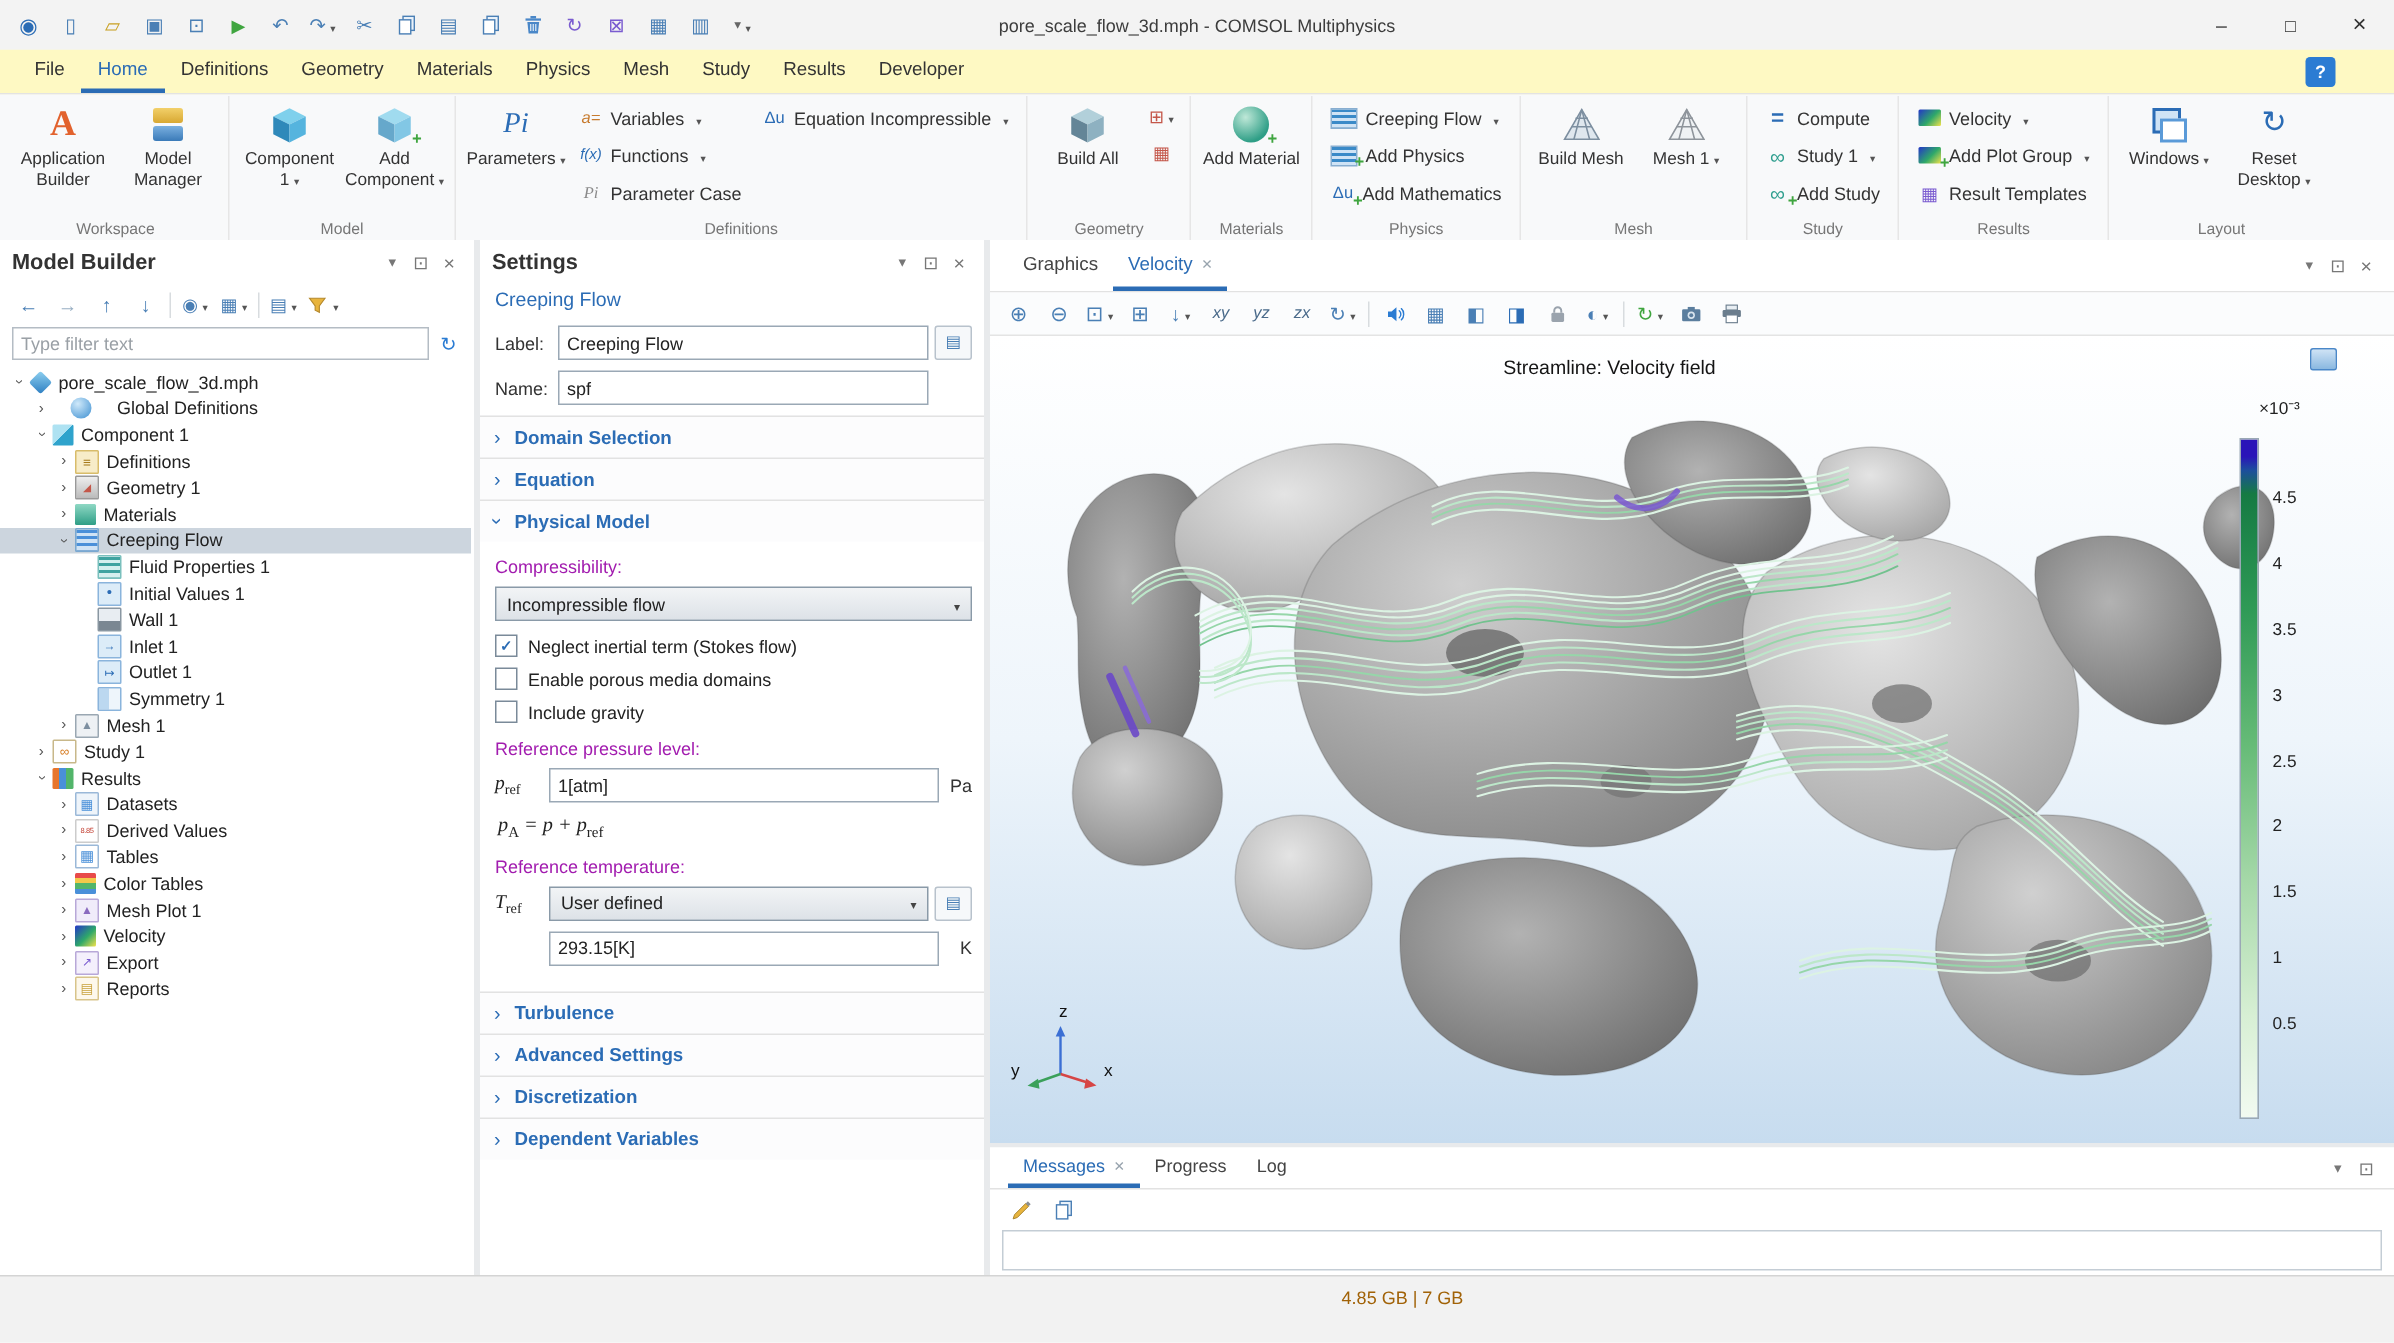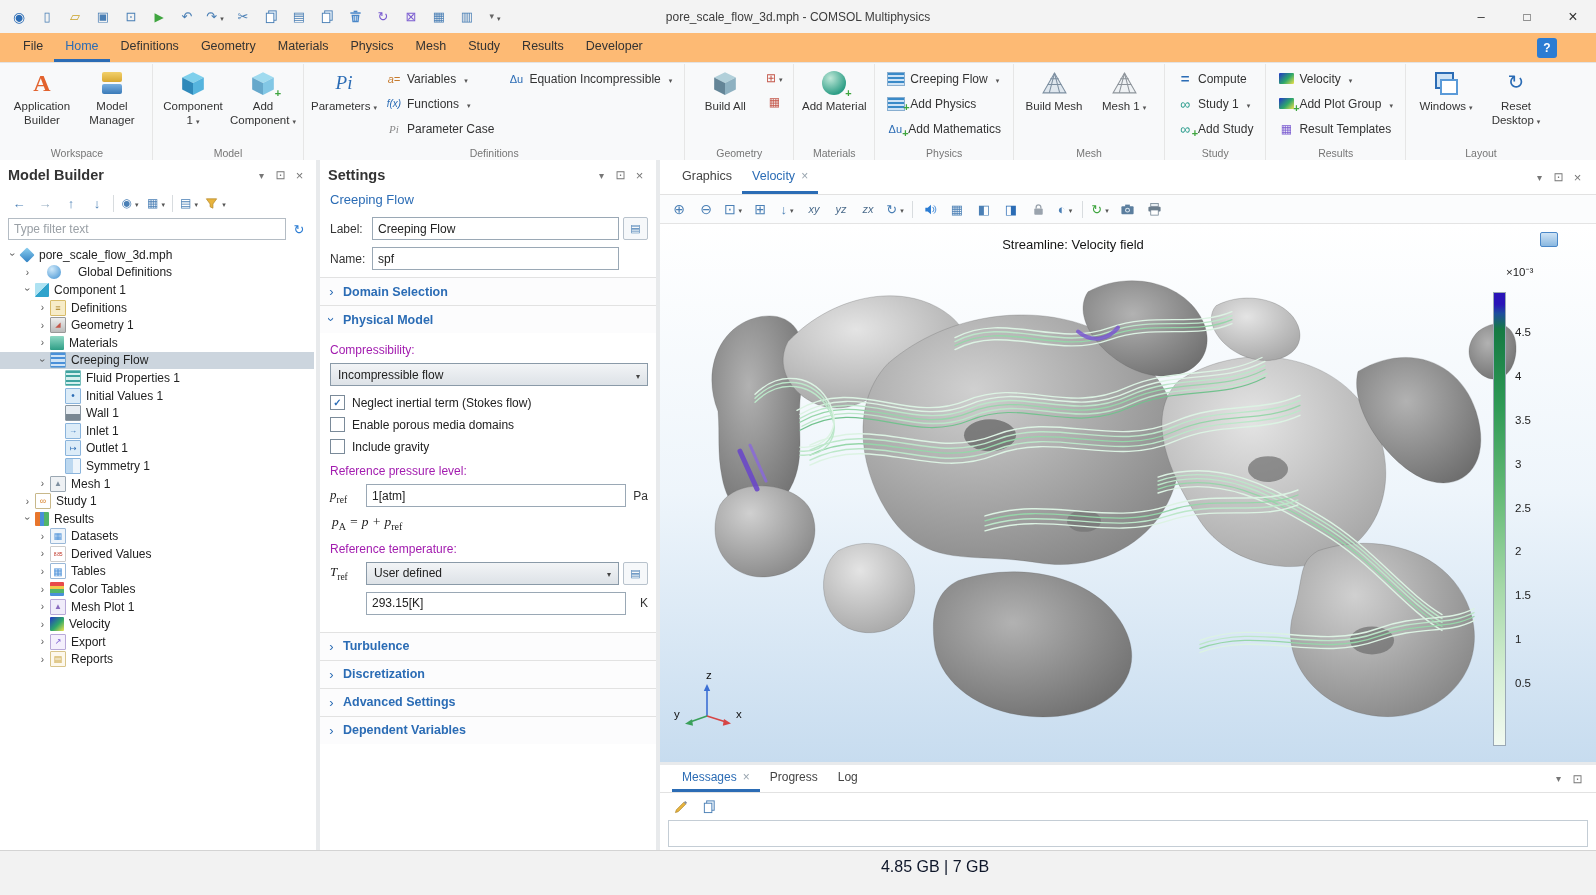--- a/index.html
+++ b/index.html
@@ -16,21 +16,21 @@
   
   .tbtn{min-width:24px;height:22px;display:flex;align-items:center;justify-content:center;border-radius:2px;flex:none;padding:0 1px}
   .tbtn .glyph{font-size:13px;line-height:1}
   .tbtn.mini{min-width:21px;height:21px;border:1px solid #b8c2cc;background:#f6f8fa;margin-left:4px}
   .tsep{width:1px;height:17px;background:#d8dcdf;margin:0 3px;flex:none}
   .caret{margin-left:3px;display:inline-block}
   .caret::before{content:"▾";font-size:7px;color:#555}
   .sico{width:15px;height:15px;display:block}
   .vtxt{font-size:11px;color:#4a6a8a;font-style:italic}
   
-  .menubar{height:29px;display:flex;align-items:stretch;background:#fdba74;padding-left:12px;border-bottom:1px solid #e3e3e3}
+  .menubar{height:29px;display:flex;align-items:stretch;background:#fef9c3;padding-left:12px;border-bottom:1px solid #e3e3e3}
   .menu-items{display:flex;align-items:stretch}
   .menu-item{display:flex;align-items:center;padding:0 11px;font-size:12.5px;color:#333;border-bottom:3px solid transparent}
   .menu-item.active{color:#2b6cb5;border-bottom-color:#2b6cb5}
   .help-btn{align-self:center;margin-left:auto;margin-right:39px;width:20px;height:20px;background:#2b7cd3;color:#fff;border-radius:3px;display:flex;align-items:center;justify-content:center;font-weight:bold;font-size:12px}
   
   .ribbon{height:97px;background:#f8f9fa;border-bottom:1px solid #d6d6d6;display:flex;align-items:stretch;padding:1px 2px 0}
   .rgroup{position:relative;display:flex;flex-direction:column;padding:2px 6px 15px;border-right:1px solid #e6e6e6}
   .rgroup-label{position:absolute;bottom:2px;left:0;right:0;text-align:center;font-size:10.5px;color:#767676}
   .rgc{display:flex;gap:2px;flex:1;align-items:flex-start}
   .rcol{display:flex;flex-direction:column;align-items:flex-start}
@@ -157,21 +157,21 @@
   .tz{left:32px;top:-3px} .ty{left:0px;top:36px} .tx{left:62px;top:36px}
   
   .hsplit{height:3px;background:#e8eaec;flex:none}
   .messages-panel{height:86px;background:#fff;display:flex;flex-direction:column;flex:none}
   .mtabs{height:27px;padding-left:12px}
   .mtabs .gtab{font-size:12px}
   .msg-toolbar{height:26px;display:flex;align-items:center;gap:2px;padding:0 8px;flex:none}
   .msg-box{height:25px;margin:1px 8px 0;border:1px solid #c4cdd5;background:#fff}
   
   .statusbar{position:absolute;left:0;right:0;bottom:0;height:44px;background:#f2f2f2;border-top:1px solid #d4d4d4;display:flex;justify-content:center}
-  .status-text{margin-top:7px;transform:translateX(137px);font-size:16px;color:#0f172a}
+  .status-text{margin-top:7px;transform:translateX(137px);font-size:12px;color:#a16207}
   
   .sl{fill:none;stroke-linecap:round}
   .s1{stroke:#dcf3e3;stroke-width:1.4}
   .s2{stroke:#bce7c9;stroke-width:1.4}
   .s3{stroke:#96d6a9;stroke-width:1.3}
   .s4{stroke:#72c28e;stroke-width:1.2}
 </style>
 </head>
 <body>
 
@@ -682,20 +682,24 @@
         </div>
         <div class="frow">
           <label class="flabel">Name:</label>
           <input class="tinput grow" value="spf" style="">
           <div class="tbtn mini ghost"></div>
         </div>
 
         <div class="acc">
             <span class="chev"></span>
             <span>Domain Selection</span>
+          </div>
+        <div class="acc">
+            <span class="chev"></span>
+            <span>Equation</span>
           </div>
         <div class="acc open">
             <span class="chev"></span>
             <span>Physical Model</span>
           </div>
 
         <div class="acc-body">
           <div class="pm-label">Compressibility:</div>
           <div class="combo" style="margin-bottom:9px">
             <span>Incompressible flow</span>
@@ -741,25 +745,25 @@
             <span class="unit">K</span>
           </div>
         </div>
 
         <div class="acc">
             <span class="chev"></span>
             <span>Turbulence</span>
           </div>
         <div class="acc">
             <span class="chev"></span>
-            <span>Discretization</span>
+            <span>Advanced Settings</span>
           </div>
         <div class="acc">
             <span class="chev"></span>
-            <span>Advanced Settings</span>
+            <span>Discretization</span>
           </div>
         <div class="acc">
             <span class="chev"></span>
             <span>Dependent Variables</span>
           </div>
       </div>
     </div>
 
     <div class="right-col">
       <div class="graphics-panel">

